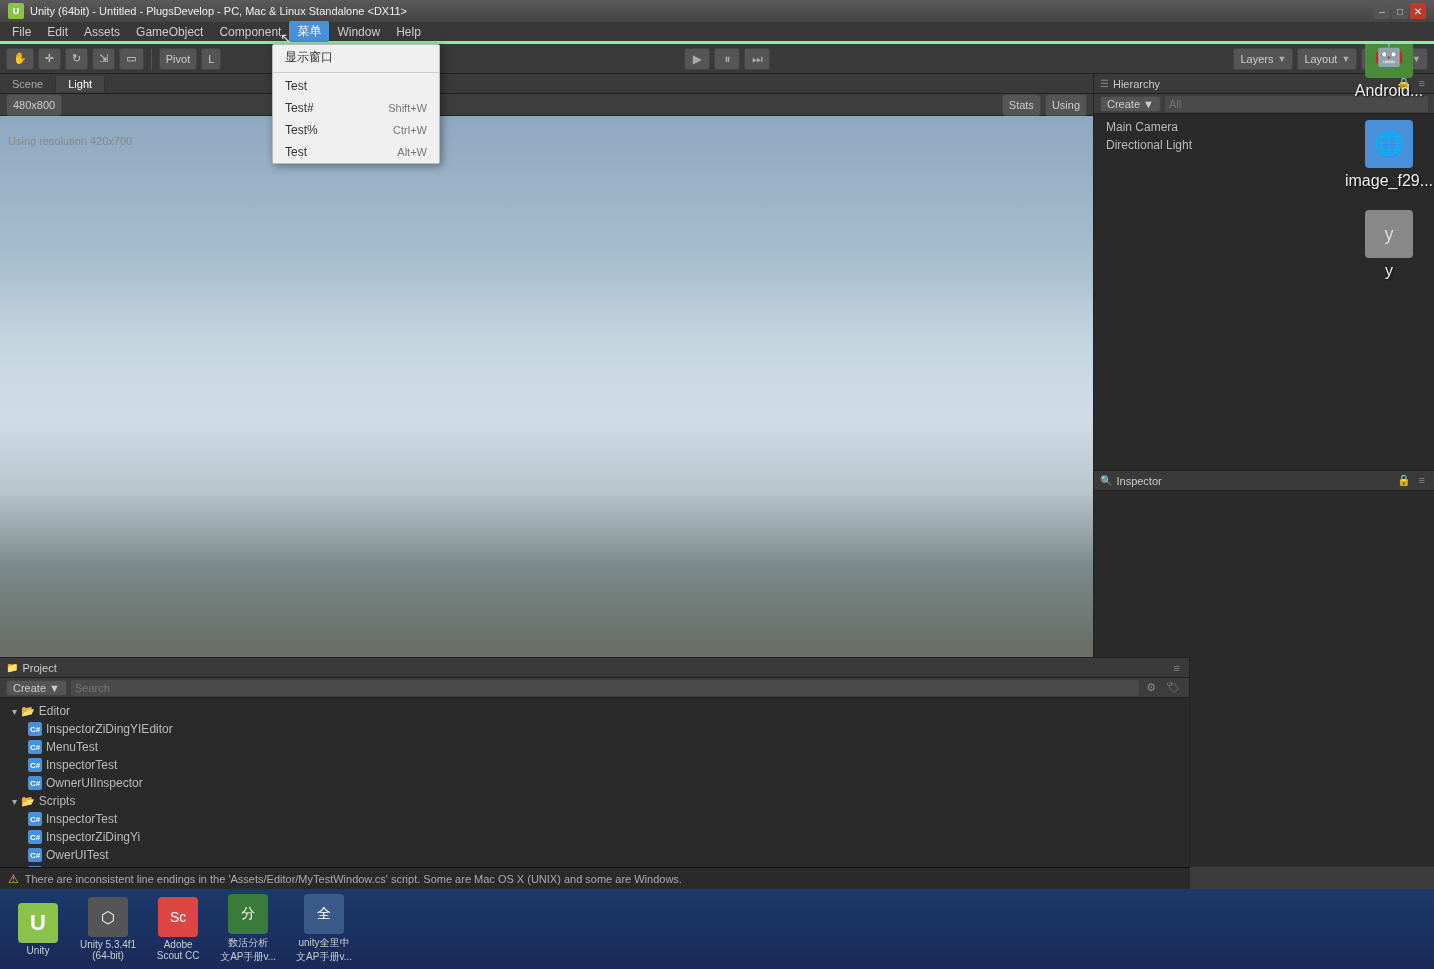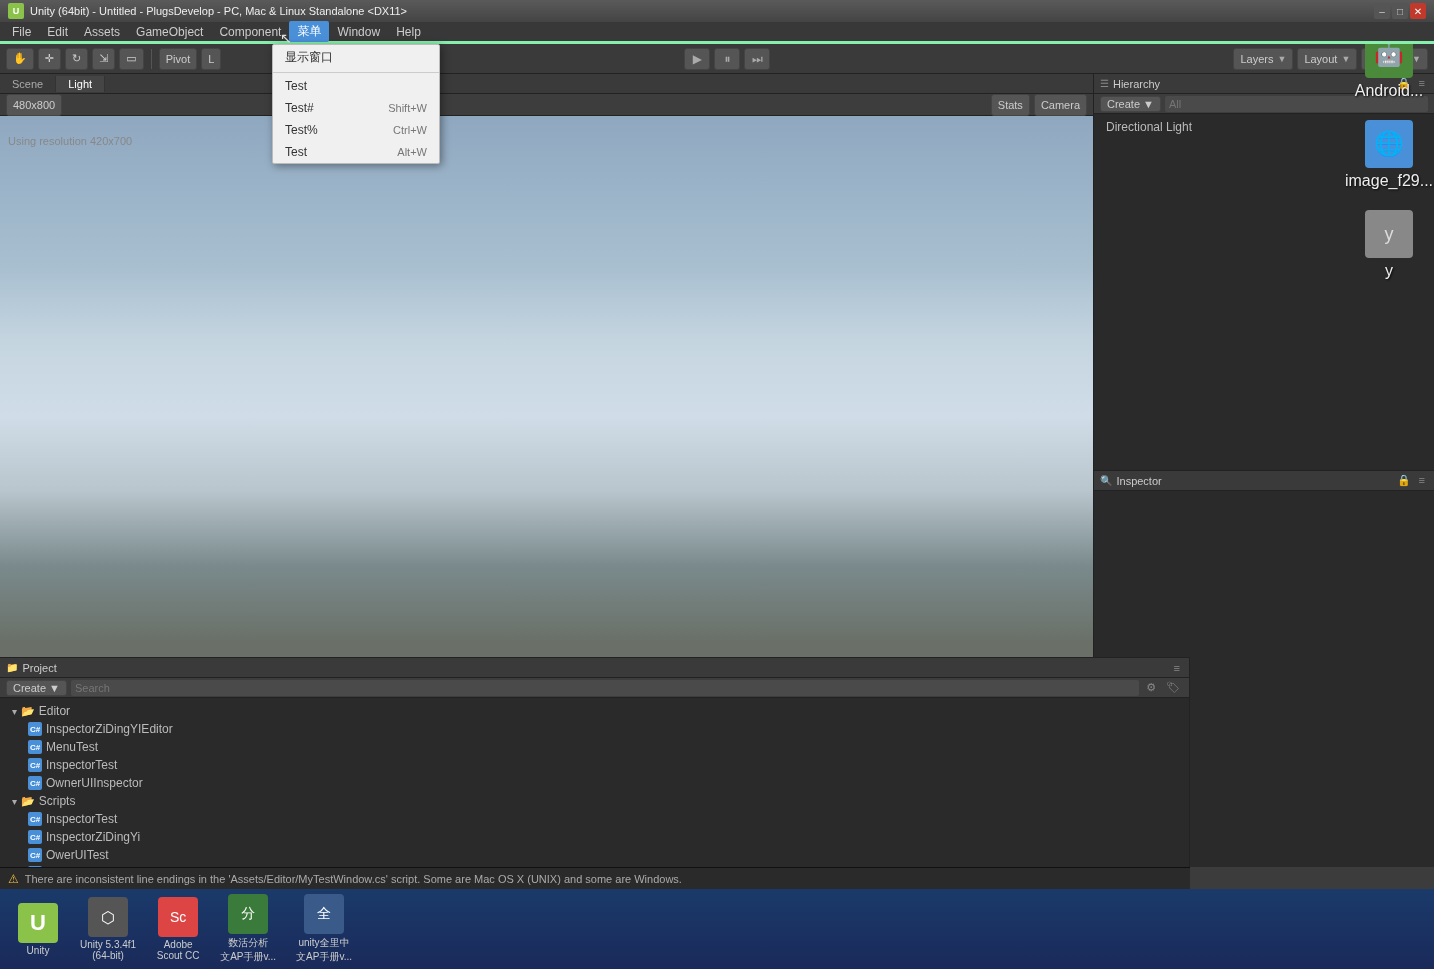--- a/index.html
+++ b/index.html
@@ -462,21 +462,21 @@
 
     <div id="scene-game-tabs">
       <div class="scene-tab">Scene</div>
       <div class="scene-tab active">Light</div>
     </div>
 
     <div id="scene-toolbar">
       <div class="tool-btn">480x800</div>
       <div style="flex:1"></div>
       <div class="tool-btn">Stats</div>
-      <div class="tool-btn">Camera</div>
+      <div class="tool-btn">Using</div>
     </div>
 
     <div id="scene-view">
       <span id="resolution-text">Using resolution 420x700</span>
     </div>
   </div>
 
   <div id="right-panels" style="width:340px;display:flex;flex-direction:column;">
 
     <div id="hierarchy-panel" style="flex:1;border-bottom:1px solid #222;display:flex;flex-direction:column;">
@@ -488,20 +488,21 @@
           <span class="panel-btn">≡</span>
         </div>
       </div>
       <div class="panel-toolbar">
         <span class="tool-btn" style="height:16px;font-size:11px;">
           <span>Create</span> ▼
         </span>
         <input class="search-box" type="text" placeholder="All" style="">
       </div>
       <div id="hierarchy-content">
+        <div class="hierarchy-item">Main Camera</div>
         <div class="hierarchy-item">Directional Light</div>
       </div>
     </div>
 
     <div id="inspector-panel" style="flex:1;display:flex;flex-direction:column;">
       <div class="panel-header">
         <span class="panel-header-icon">🔍</span>
         <span>Inspector</span>
         <div class="panel-controls">
           <span class="panel-btn">🔒</span>

